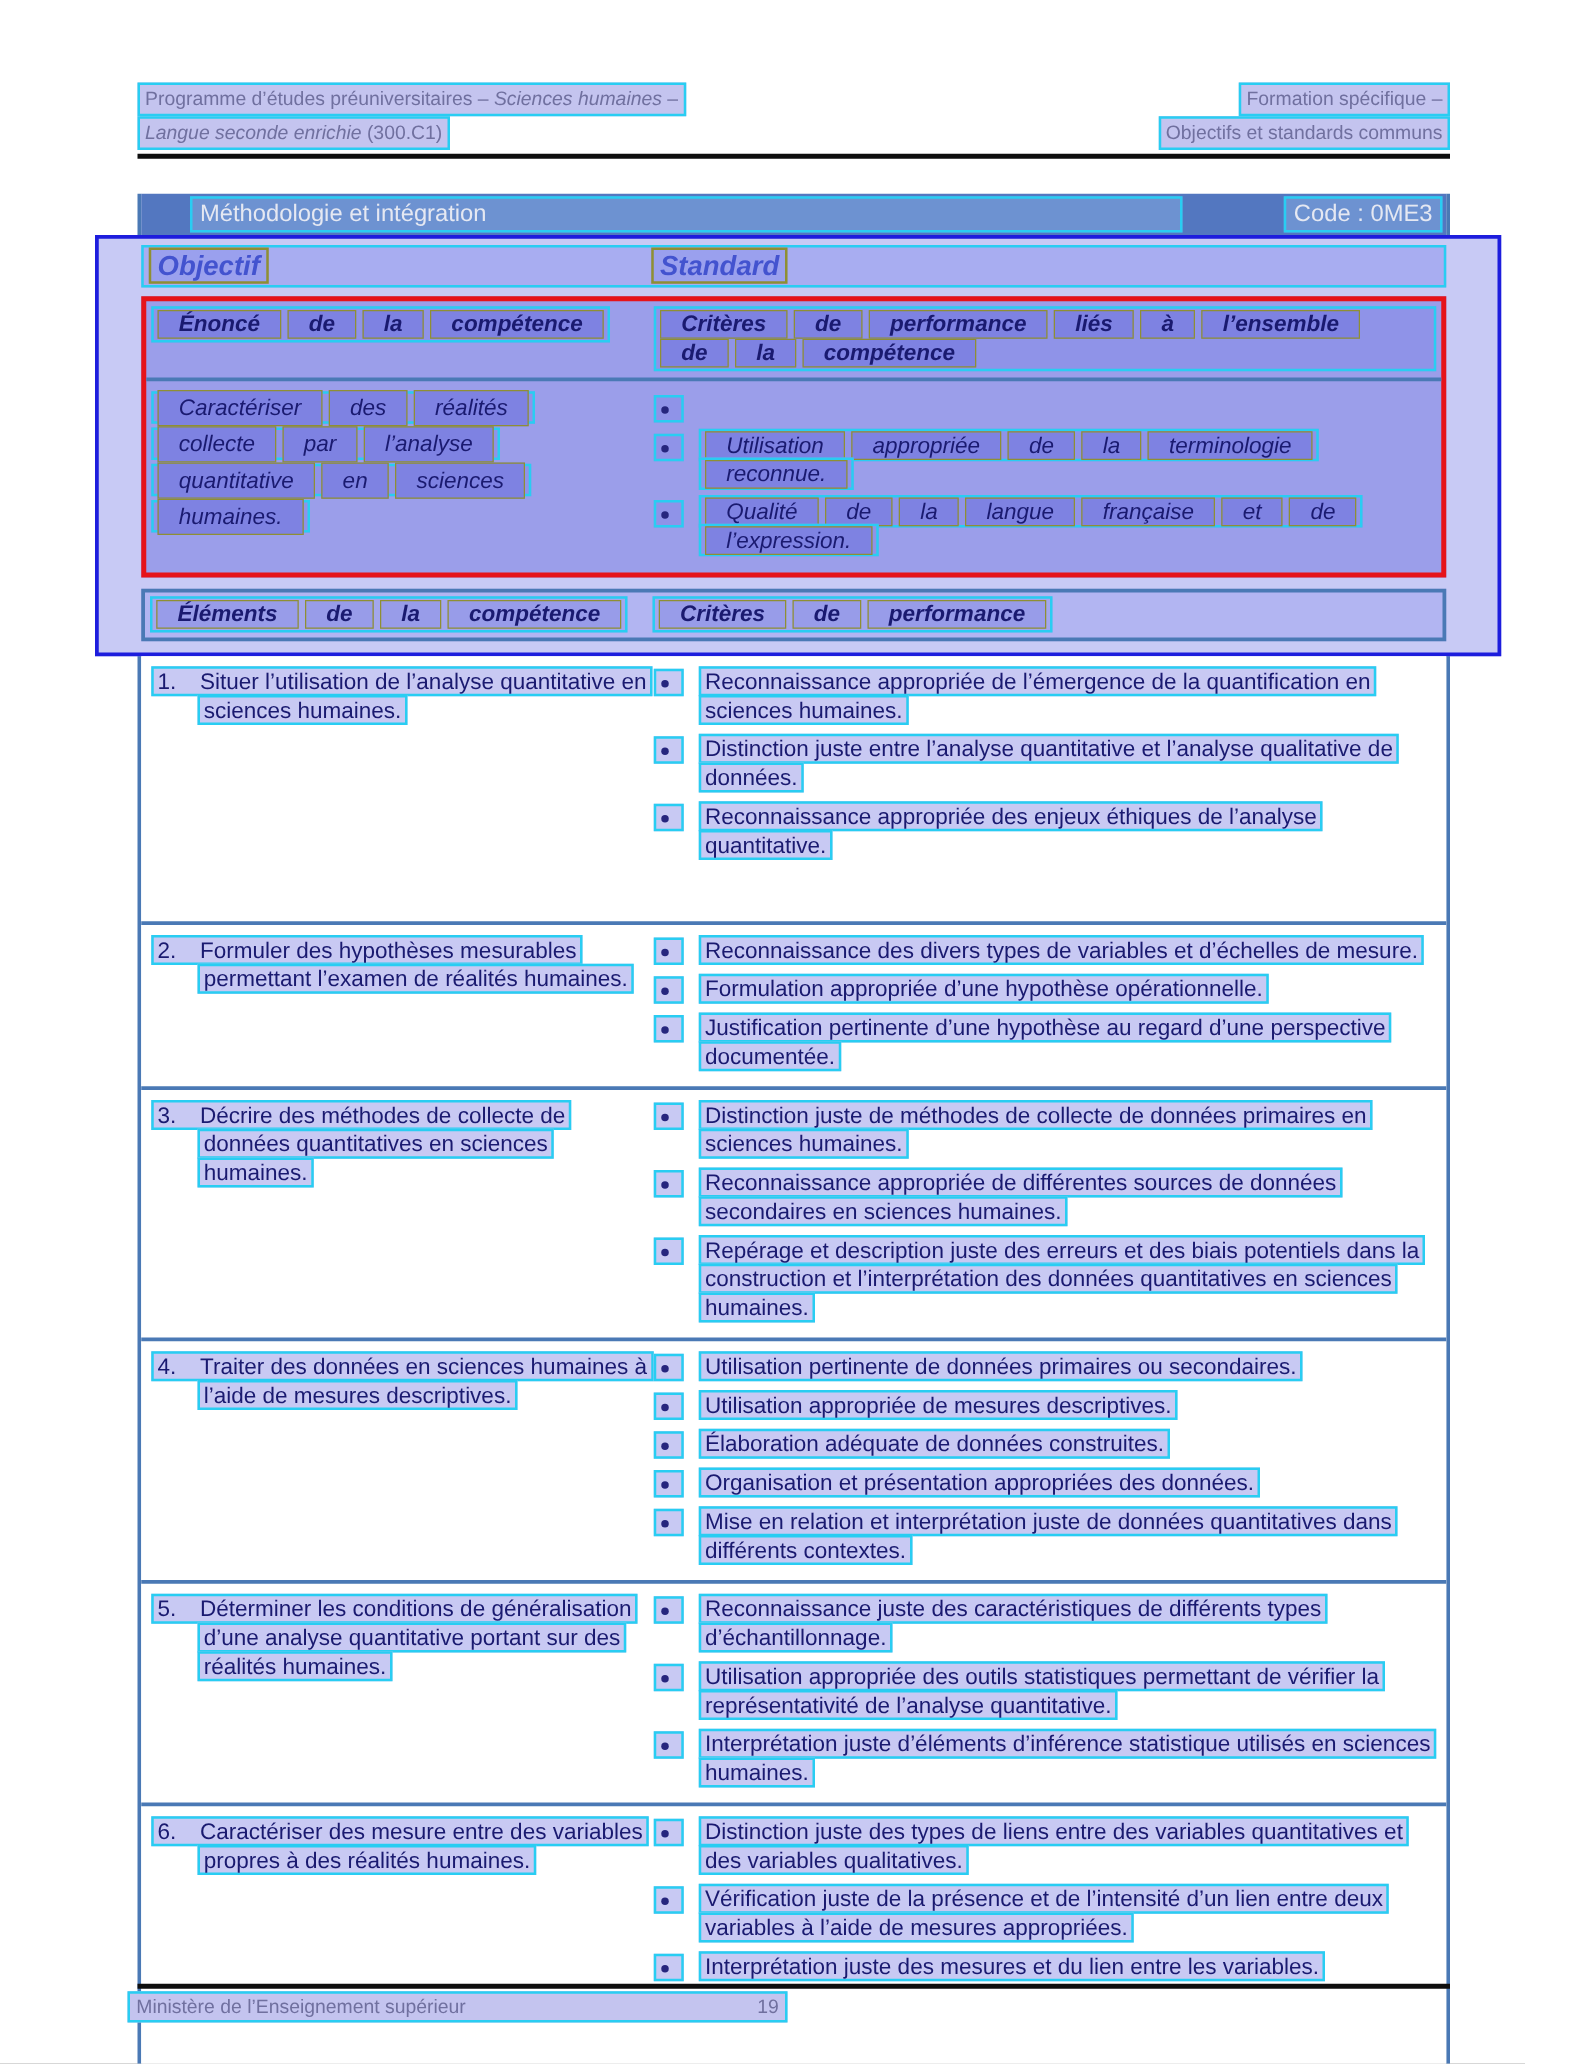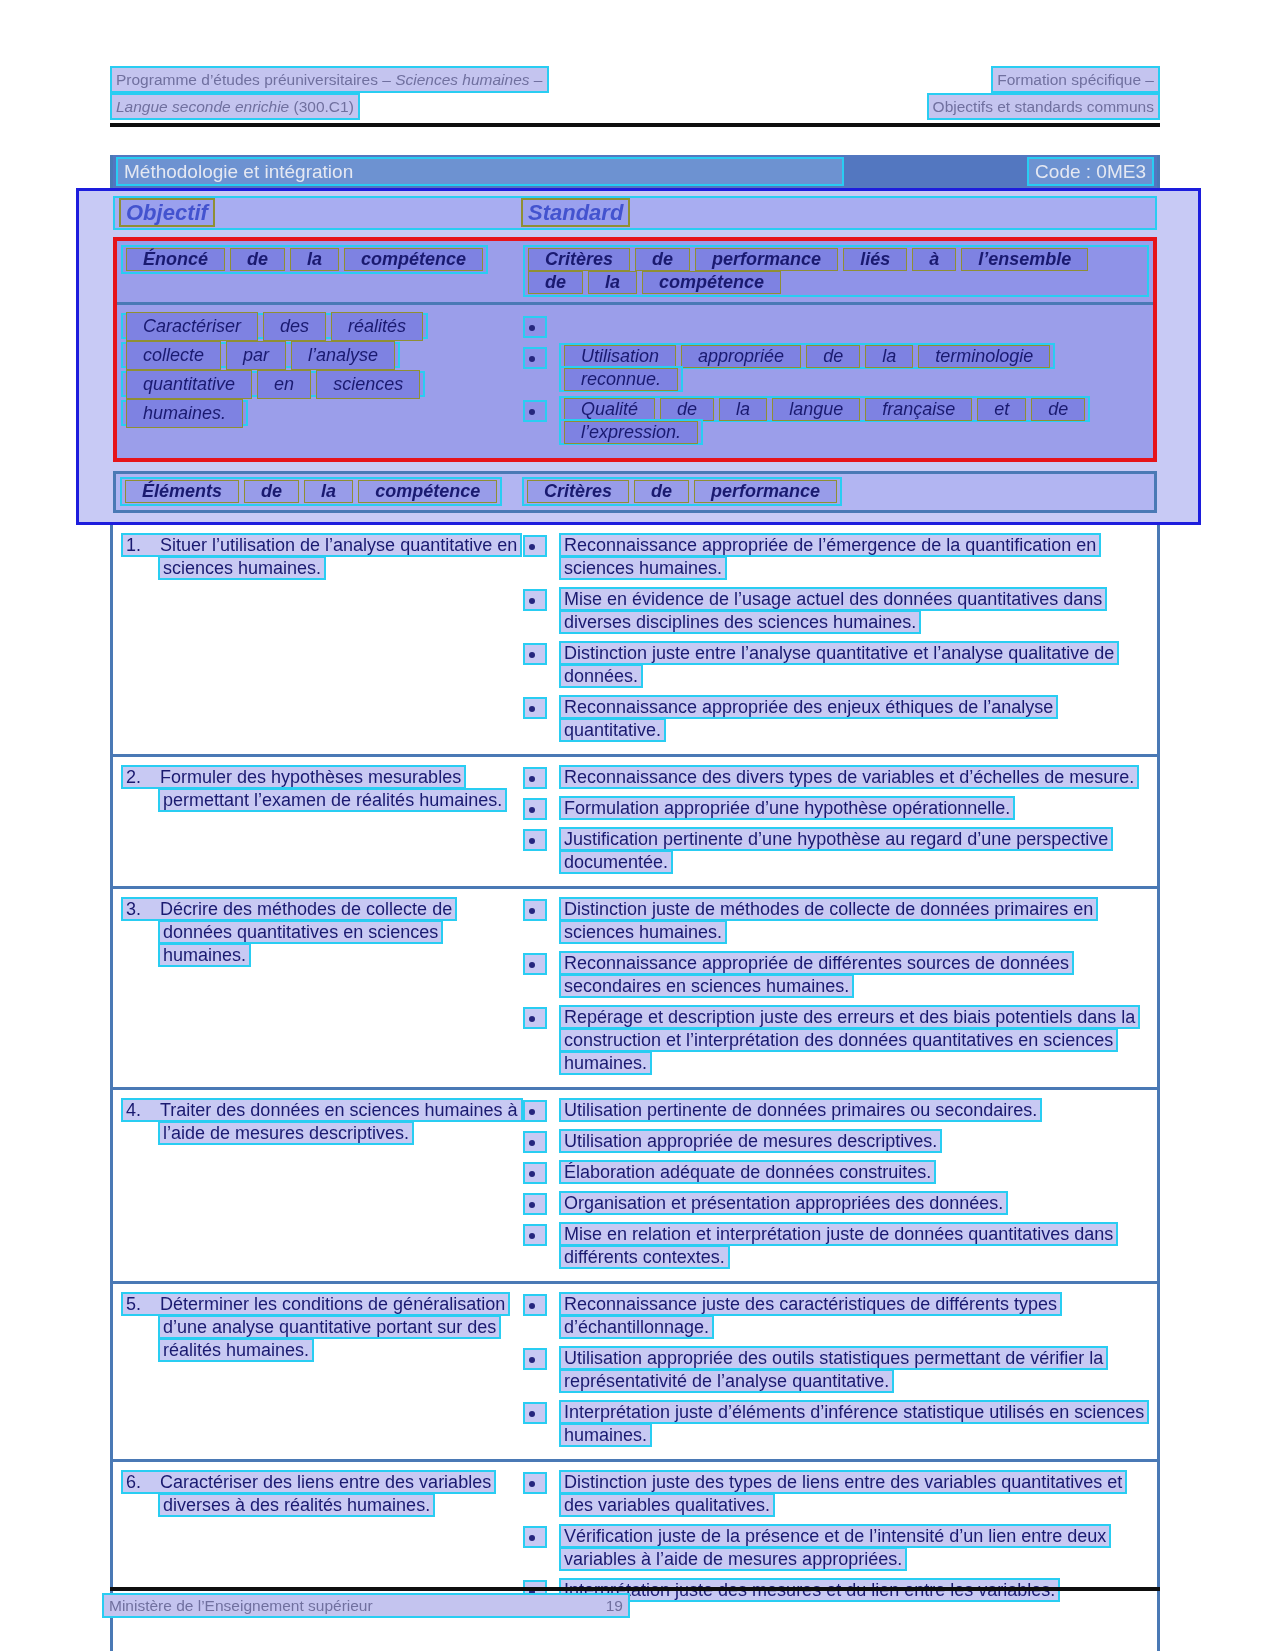--- a/index.html
+++ b/index.html
@@ -11,21 +11,21 @@
     padding:66px 115px 0 110px;
   }
   
   .phrow { display:flex; justify-content:space-between; font-size:15.5px; line-height:23px; color:var(--hftext); }
   .hchip { background:var(--hfchip); border:2px solid var(--cyan); padding:0 4px; display:inline-block; white-space:nowrap; }
   .rule-black { height:4px; background:var(--ruleblack); margin-top:3px; }
   
   .doc-table { margin-top:28px; border-left:3px solid var(--steel); border-right:3px solid var(--steel); border-bottom:4px solid var(--steel); }
   .titlebar { background:var(--titlebar); height:33px; display:flex; justify-content:space-between; align-items:center; padding:0 3px; }
   .tbchip { background:var(--tbchip); border:2px solid var(--cyan); color:var(--tbtext); font-size:19px; line-height:25px; padding:0 6px; white-space:nowrap; }
-  .tbchip.title { width:728px; }
+  .tbchip.title { width:794px;margin-left:36px; }
   
   .bigrect { border:3px solid var(--bigrectborder); background:var(--bigrect); margin-left:-37px; margin-right:-44px; padding:5px 41px 9px 34px; }
   .col-l { flex:0 0 402px; }
   .col-r { flex:1; }
   
   .objrow { display:flex; background:var(--objrow); border:2px solid var(--cyan); padding:2px 4px; font-weight:bold; font-style:italic; font-size:22px; color:var(--objtext); }
   .objchip { background:var(--objchip); border:2px solid var(--olive); padding:0 5px; }
   
   .redbox { border:4px solid var(--red); background:var(--peri); margin-top:7px; }
   .enonce-head { display:flex; padding:4px 4px 5px; border-bottom:3px solid var(--steel); font-weight:bold; font-size:18px; }
@@ -147,24 +147,20 @@
         <div class="el-cell">
           <span class="hl"><span class="num">1.</span><span>Situer l’utilisation de l’analyse quantitative en sciences humaines.</span></span>
         </div>
         <div class="col-r">
           <div class="crit-b">
               <span class="bullet-b"></span>
               <div class="crit-text"><span class="hl">Reconnaissance appropriée de l’émergence de la quantification en sciences humaines.</span></div>
             </div>
           <div class="crit-b">
               <span class="bullet-b"></span>
-              <div class="crit-text"><span class="hl">Mise en évidence de l’usage actuel des données quantitatives dans diverses disciplines des sciences humaines.</span></div>
-            </div>
-          <div class="crit-b">
-              <span class="bullet-b"></span>
               <div class="crit-text"><span class="hl">Distinction juste entre l’analyse quantitative et l’analyse qualitative de données.</span></div>
             </div>
           <div class="crit-b">
               <span class="bullet-b"></span>
               <div class="crit-text"><span class="hl">Reconnaissance appropriée des enjeux éthiques de l’analyse quantitative.</span></div>
             </div>
         </div>
       </div>
 
       <div class="trow r1">
@@ -250,21 +246,21 @@
             </div>
           <div class="crit-b">
               <span class="bullet-b"></span>
               <div class="crit-text"><span class="hl">Interprétation juste d’éléments d’inférence statistique utilisés en sciences humaines.</span></div>
             </div>
         </div>
       </div>
 
       <div class="trow r5">
         <div class="el-cell">
-          <span class="hl"><span class="num">6.</span><span>Caractériser des liens entre des variables diverses à des réalités humaines.</span></span>
+          <span class="hl"><span class="num">6.</span><span>Caractériser des mesure entre des variables propres à des réalités humaines.</span></span>
         </div>
         <div class="col-r">
           <div class="crit-b">
               <span class="bullet-b"></span>
               <div class="crit-text"><span class="hl">Distinction juste des types de liens entre des variables quantitatives et des variables qualitatives.</span></div>
             </div>
           <div class="crit-b">
               <span class="bullet-b"></span>
               <div class="crit-text"><span class="hl">Vérification juste de la présence et de l’intensité d’un lien entre deux variables à l’aide de mesures appropriées.</span></div>
             </div>

